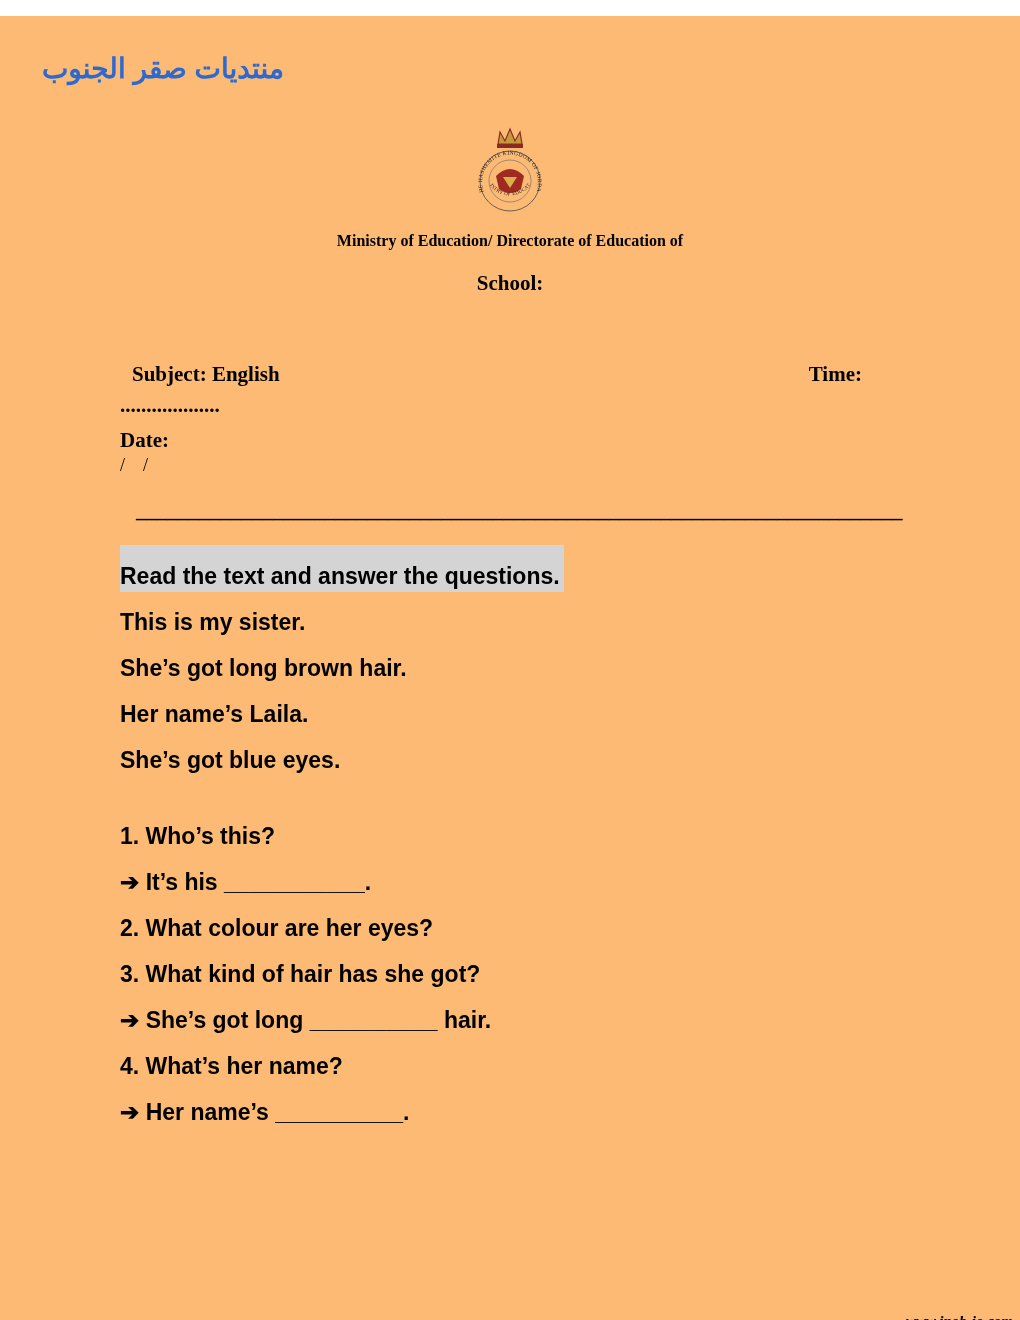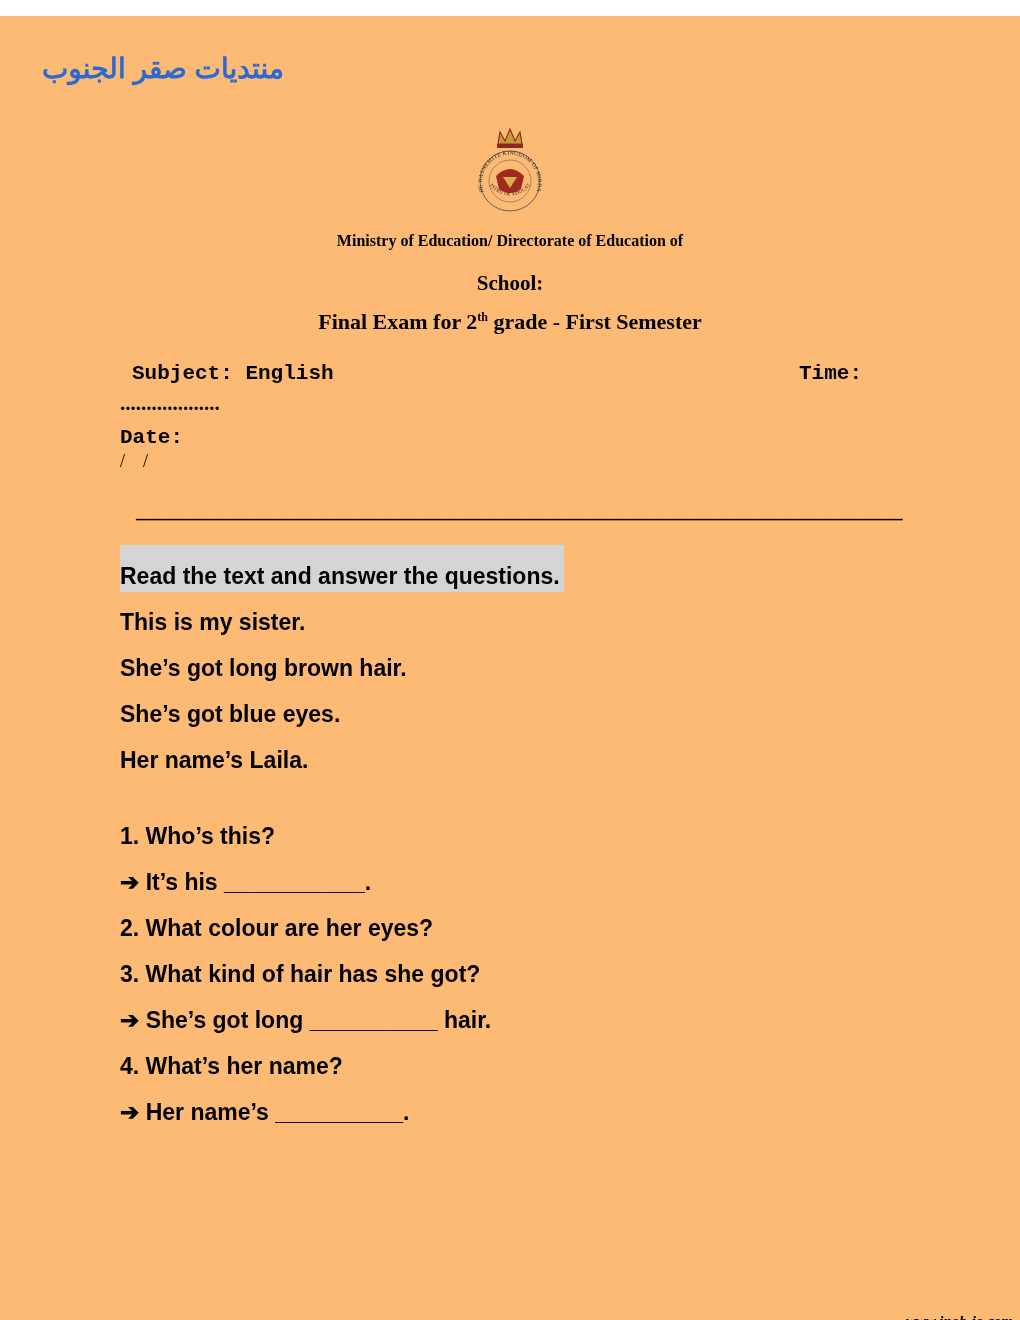--- a/index.html
+++ b/index.html
@@ -28,21 +28,21 @@
 
   
   .h-line { position:absolute; left:0; right:0; text-align:center; font-weight:bold; }
   .ministry  { top:216px; font-size:16px; }
   .school    { top:255px; font-size:21px; }
   .examtitle { top:293px; font-size:22px; }
   .examtitle sup { font-size:12px; }
 
   
   .meta { position:absolute; top:346px; left:120px; right:130px; font-weight:bold; font-size:21px; }
-  .meta .row { display:flex; justify-content:space-between; align-items:flex-start;font-family:Liberation Mono, monospace; }
+  .meta .row { display:flex; justify-content:space-between; align-items:flex-start; }
   .meta .row .lead { padding-left:12px; }
   .meta .row .right { padding-right:28px; }
   .meta .dots { margin-top:6px; margin-bottom:10px; }
   .meta .slashes { margin-top:2px; font-weight:normal; font-size:18px; white-space:pre; }
 
   
   .divider { position:absolute; top:482px; left:120px; right:110px; font-weight:bold; font-size:21px; line-height:24px; }
   .divider .l1 { padding-left:16px; letter-spacing:0px; white-space:nowrap; overflow:hidden; }
   .divider .l2 { margin-top:0px; }
 
@@ -92,21 +92,20 @@
       <text font-size="5" fill="#222" font-family="Liberation Serif, serif" letter-spacing="0.3">
         <textPath href="#arcB" startOffset="50%" text-anchor="middle">MINISTRY OF EDUCATION</textPath>
       </text>
     </svg>
   </div>
 
   <div class="h-line ministry">Ministry of Education/ Directorate of Education of</div>
 
   <div class="h-line school">School:</div>
 
-  <div class="h-line examtitle"><span>Final Exam for 2</span><sup>th</sup><span> grade - First Semester</span></div>
 
   <div class="meta">
     <div class="row">
       <span class="lead">Subject: English</span>
       <span class="right">Time:</span>
     </div>
     <div class="dots">...................</div>
     <div class="row">
       <span class="right">Date:</span>
     </div>
@@ -118,22 +117,22 @@
   </div>
 
   <div class="body">
 
     <div class="instruction">
       <span class="hl">Read the text and answer the questions.</span>
     </div>
 
     <p>This is my sister.</p>
     <p>She’s got long brown hair.</p>
+    <p>Her name’s Laila.</p>
     <p>She’s got blue eyes.</p>
-    <p>Her name’s Laila.</p>
 
     <div class="questions">
       <p>1. Who’s this?</p>
       <p>➔ It’s his ___________.</p>
       <p>2. What colour are her eyes?</p>
       <p>3. What kind of hair has she got?</p>
       <p>➔ She’s got long __________ hair.</p>
       <p>4. What’s her name?</p>
       <p>➔ Her name’s __________.</p>
     </div>

